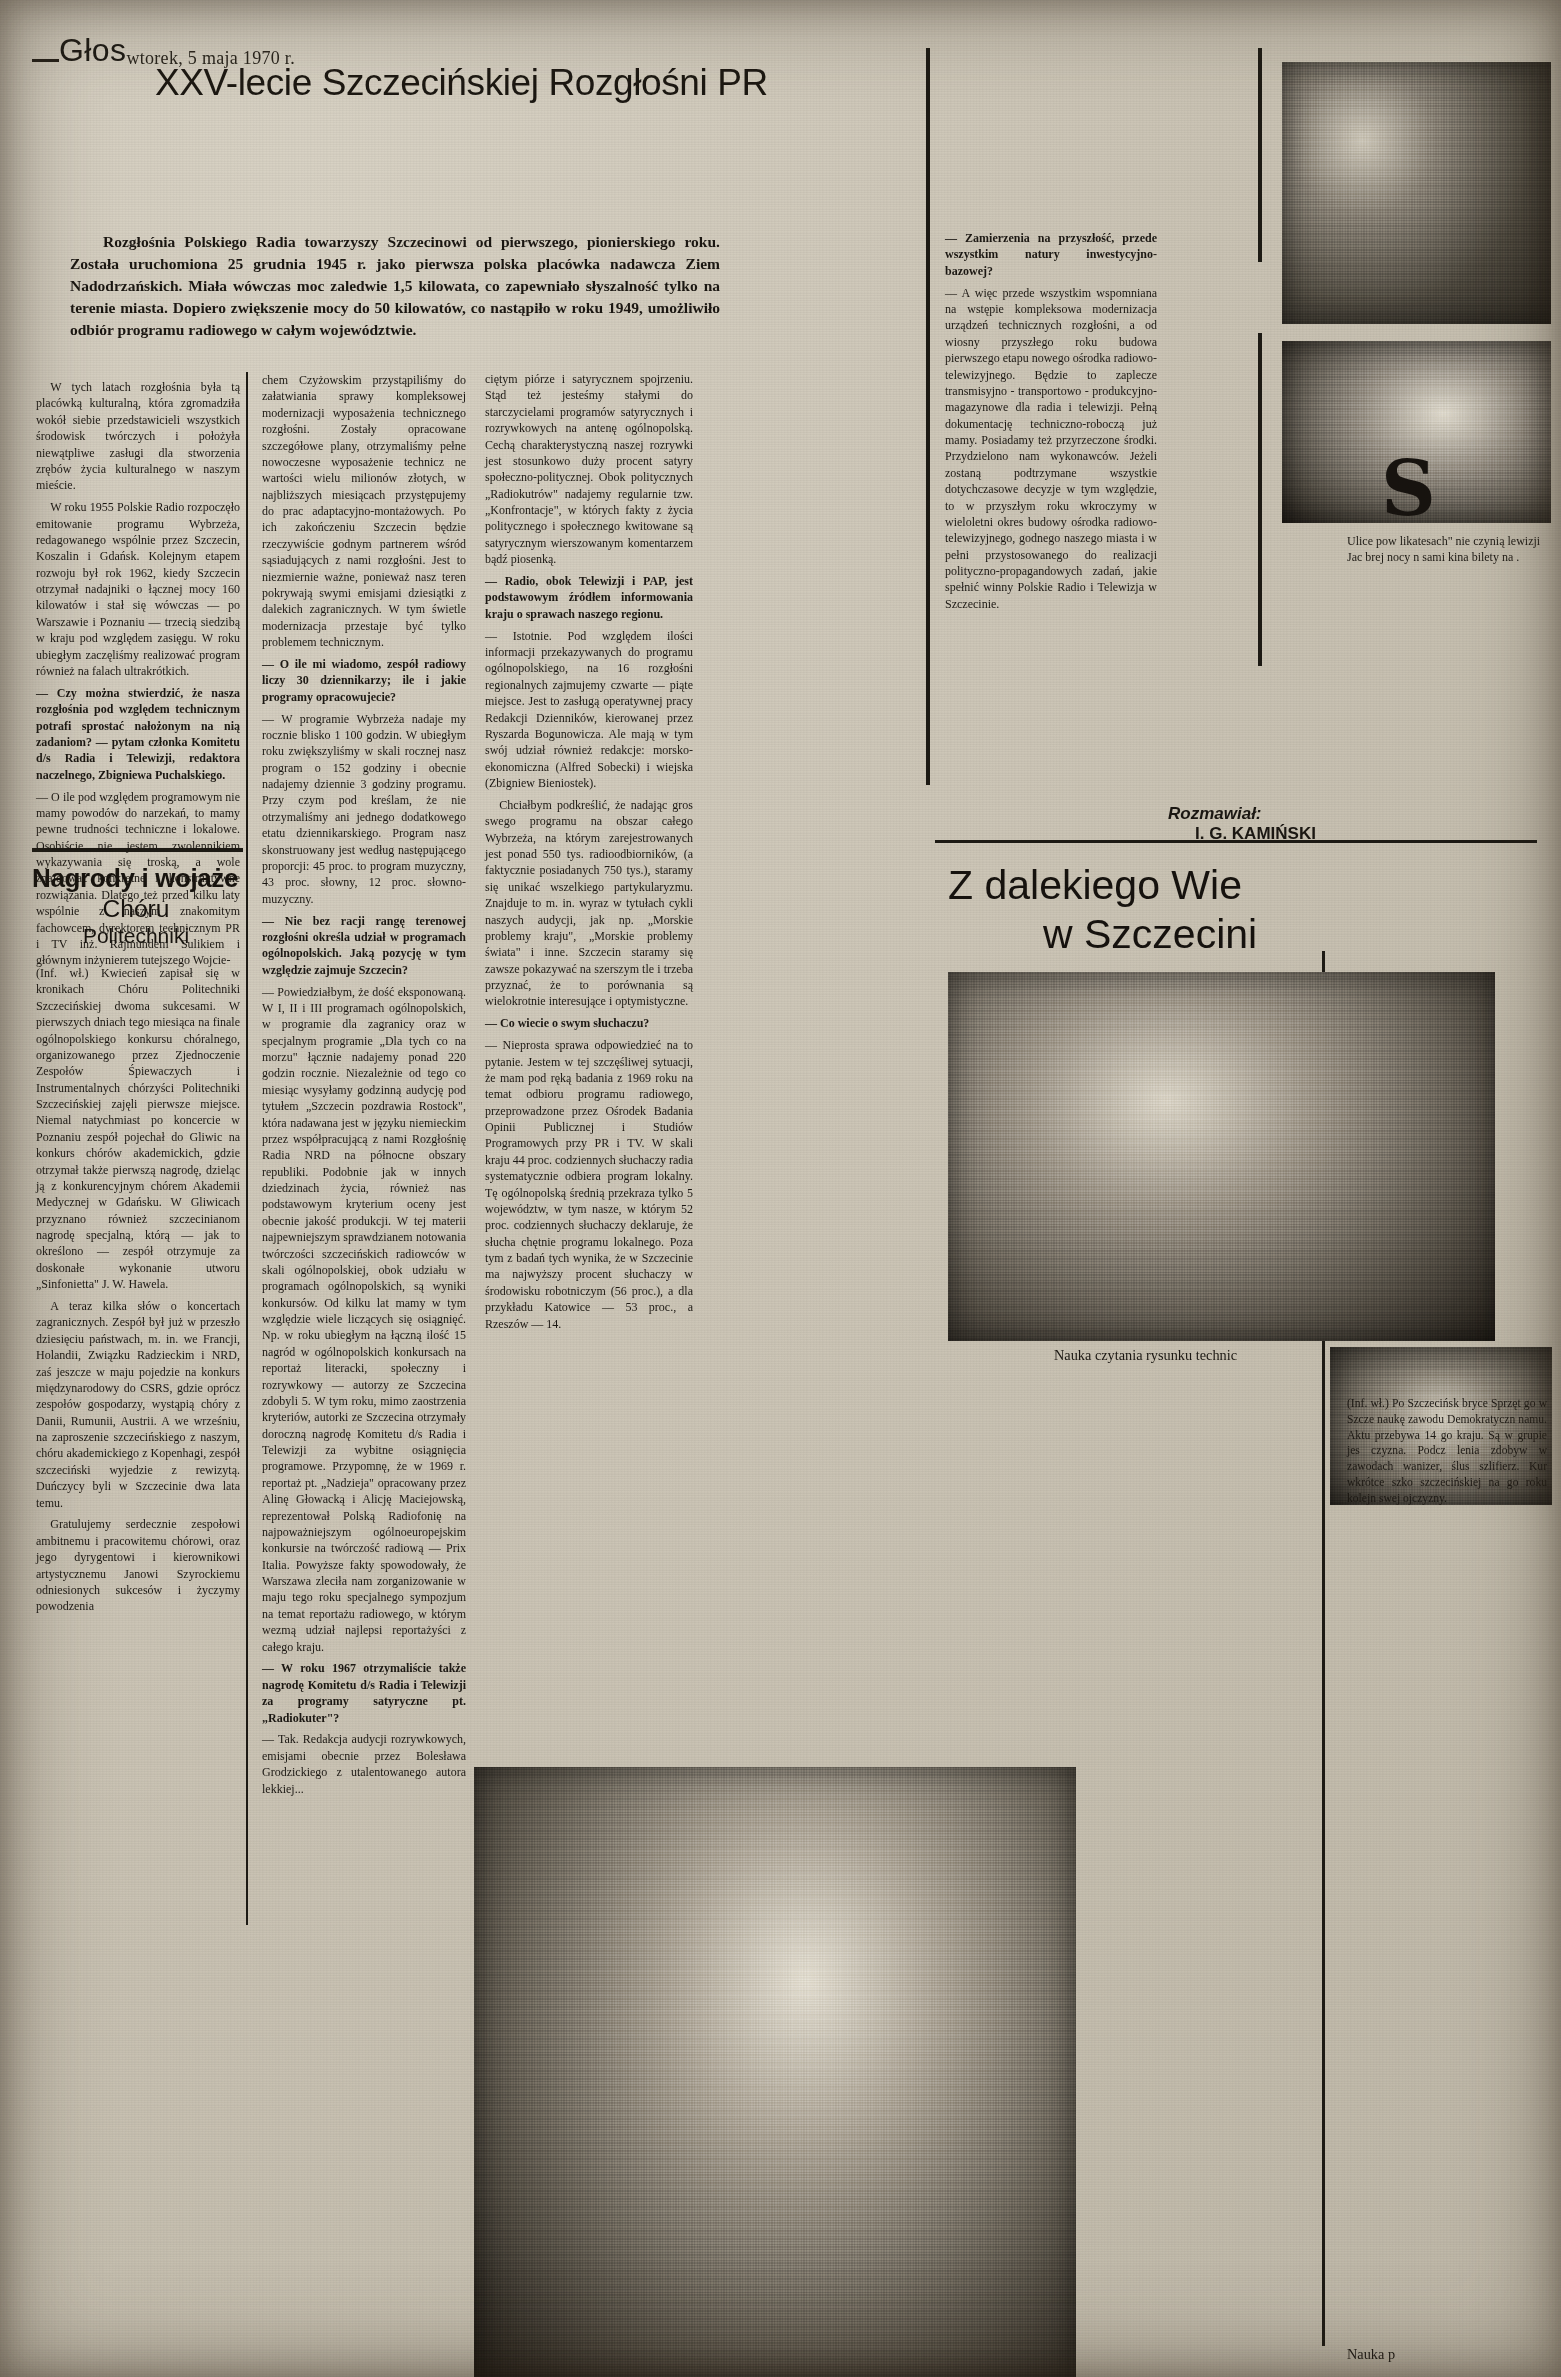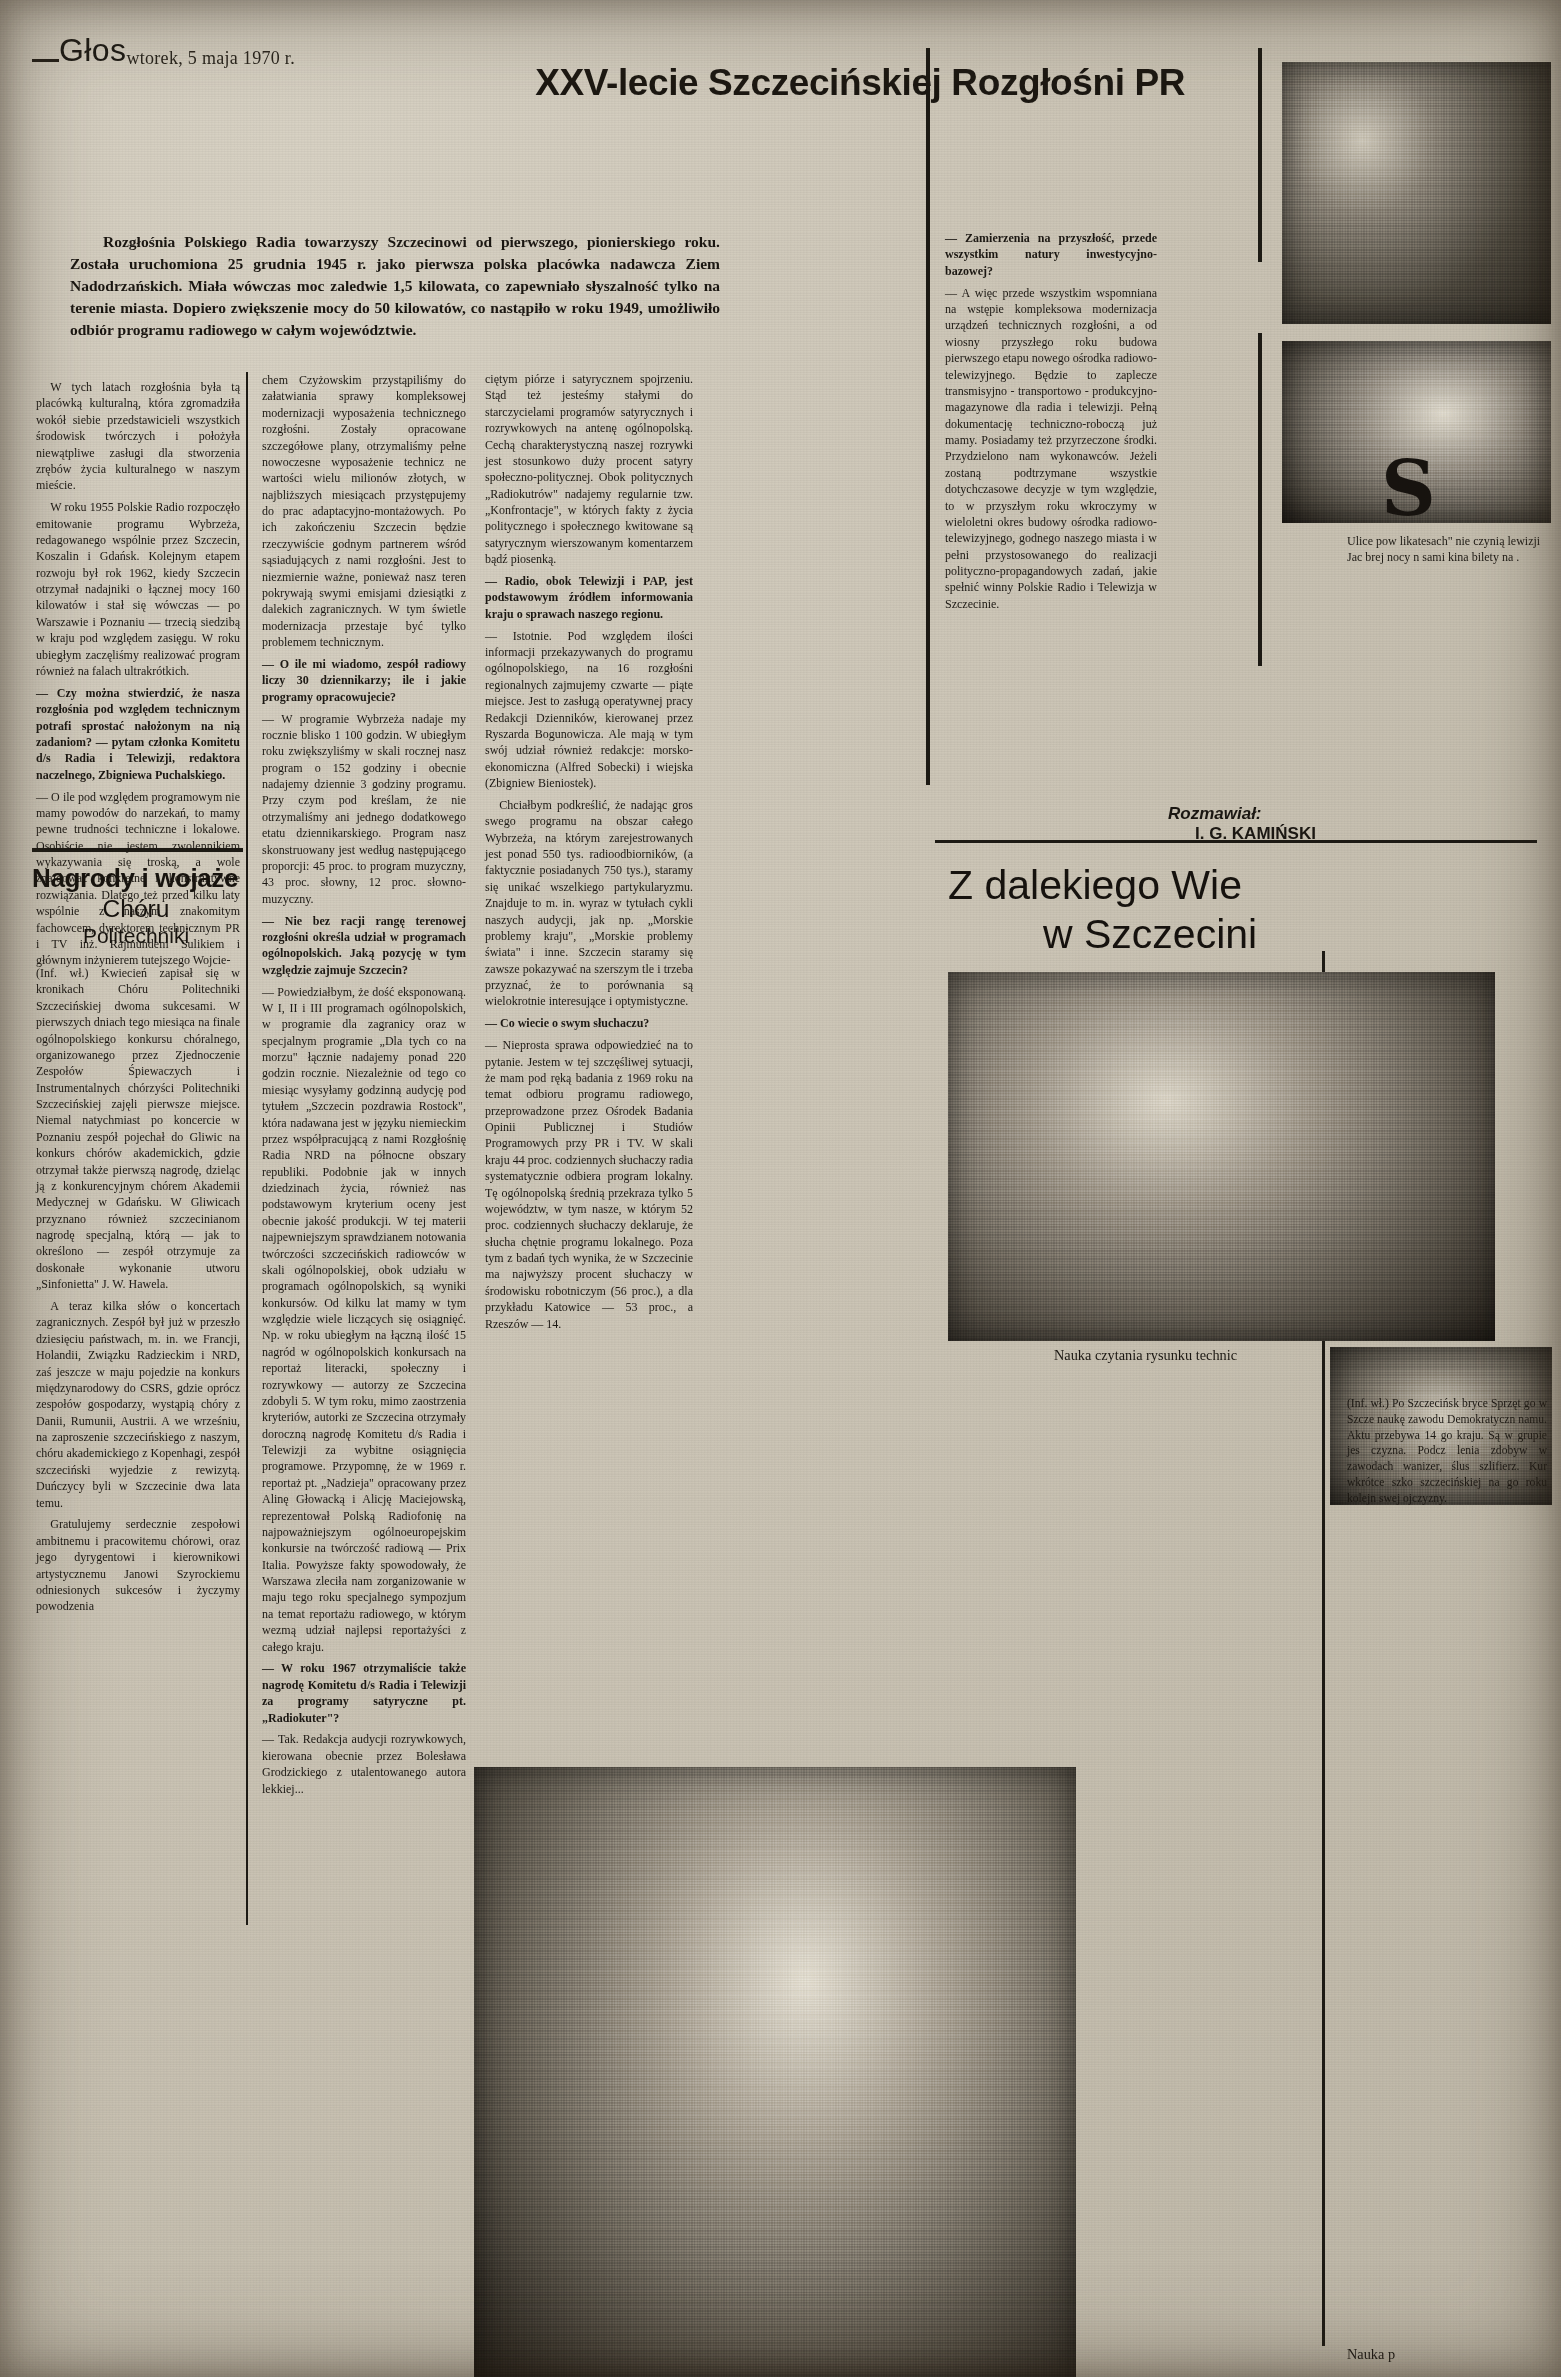--- a/index.html
+++ b/index.html
@@ -47,23 +47,22 @@
   }
   .issue-date{
     font-family:"Liberation Serif", serif;
     font-size:18px;color:#2a251d;letter-spacing:0.3px;
   }
 
   
   .kicker{
     position:absolute;left:155px;top:62px;width:1030px;
     font-family:"Liberation Sans", sans-serif;
-    font-size:37px;font-weight:700;color:#1c1812;
+    font-size:37px;font-weight:400;color:#1c1812;
     letter-spacing:-0.4px;
-    text-align:right;
   }
   .bigtitle{
     position:absolute;left:62px;top:111px;width:888px;
     font-family:"DejaVu Sans", sans-serif;
     font-size:101px;font-weight:700;color:#161310;
     letter-spacing:1.6px;
     line-height:1.05;
     text-shadow:1.6px 1.6px 0 rgba(0,0,0,.25), -0.8px 0 0 rgba(0,0,0,.18);
     -webkit-text-stroke:1.6px #17130f;
   }
@@ -216,21 +215,21 @@
     <p>— O ile pod względem programowym nie mamy powodów do narzekań, to mamy pewne trudności techniczne i lokalowe. Osobiście nie jestem zwolennikiem wykazywania się troską, a wole znajdować konkretne i konstruktywne rozwiązania. Dlatego też przed kilku laty wspólnie z naszym znakomitym fachowcem, dyrektorem technicznym PR i TV inż. Rajmundem Sulikiem i głównym inżynierem tutejszego Wojcie-</p>
   </div>
 
   <div class="col c2">
     <p>chem Czyżowskim przystąpiliśmy do załatwiania sprawy kompleksowej modernizacji wyposażenia technicznego rozgłośni. Zostały opracowane szczegółowe plany, otrzymaliśmy pełne nowoczesne wyposażenie technicz ne wartości wielu milionów złotych, w najbliższych miesiącach przystępujemy do prac adaptacyjno-montażowych. Po ich zakończeniu Szczecin będzie rzeczywiście godnym partnerem wśród sąsiadujących z nami rozgłośni. Jest to niezmiernie ważne, ponieważ nasz teren pokrywają swymi emisjami dziesiątki z dalekich zagranicznych. W tym świetle modernizacja przestaje być tylko problemem technicznym.</p>
     <p class="q">— O ile mi wiadomo, zespół radiowy liczy 30 dziennikarzy; ile i jakie programy opracowujecie?</p>
     <p>— W programie Wybrzeża nadaje my rocznie blisko 1 100 godzin. W ubiegłym roku zwiększyliśmy w skali rocznej nasz program o 152 godziny i obecnie nadajemy dziennie 3 godziny programu. Przy czym pod kreślam, że nie otrzymaliśmy ani jednego dodatkowego etatu dziennikarskiego. Program nasz skonstruowany jest według następującego proporcji: 45 proc. to program muzyczny, 43 proc. słowny, 12 proc. słowno-muzyczny.</p>
     <p class="q">— Nie bez racji rangę terenowej rozgłośni określa udział w programach ogólnopolskich. Jaką pozycję w tym względzie zajmuje Szczecin?</p>
     <p>— Powiedziałbym, że dość eksponowaną. W I, II i III programach ogólnopolskich, w programie dla zagranicy oraz w specjalnym programie „Dla tych co na morzu" łącznie nadajemy ponad 220 godzin rocznie. Niezależnie od tego co miesiąc wysyłamy godzinną audycję pod tytułem „Szczecin pozdrawia Rostock", która nadawana jest w języku niemieckim przez współpracującą z nami Rozgłośnię Radia NRD na północne obszary republiki. Podobnie jak w innych dziedzinach życia, również nas podstawowym kryterium oceny jest obecnie jakość produkcji. W tej materii najpewniejszym sprawdzianem notowania twórczości szczecińskich radiowców w skali ogólnopolskiej, obok udziału w programach ogólnopolskich, są wyniki konkursów. Od kilku lat mamy w tym względzie wiele liczących się osiągnięć. Np. w roku ubiegłym na łączną ilość 15 nagród w ogólnopolskich konkursach na reportaż literacki, społeczny i rozrywkowy — autorzy ze Szczecina zdobyli 5. W tym roku, mimo zaostrzenia kryteriów, autorki ze Szczecina otrzymały doroczną nagrodę Komitetu d/s Radia i Telewizji za wybitne osiągnięcia programowe. Przypomnę, że w 1969 r. reportaż pt. „Nadzieja" opracowany przez Alinę Głowacką i Alicję Maciejowską, reprezentował Polską Radiofonię na najpoważniejszym ogólnoeuropejskim konkursie na twórczość radiową — Prix Italia. Powyższe fakty spowodowały, że Warszawa zleciła nam zorganizowanie w maju tego roku specjalnego sympozjum na temat reportażu radiowego, w którym wezmą udział najlepsi reportażyści z całego kraju.</p>
     <p class="q">— W roku 1967 otrzymaliście także nagrodę Komitetu d/s Radia i Telewizji za programy satyryczne pt. „Radiokuter"?</p>
-    <p>— Tak. Redakcja audycji rozrywkowych, kierowana obecnie przez Bolesława Grodzickiego z utalentowanego autora lekkiej...</p>
+    <p>— Tak. Redakcja audycji rozrywkowych, emisjami obecnie przez Bolesława Grodzickiego z utalentowanego autora lekkiej...</p>
   </div>
 
   <div class="col c3">
     <p>ciętym piórze i satyrycznem spojrzeniu. Stąd też jesteśmy stałymi do starczycielami programów satyrycznych i rozrywkowych na antenę ogólnopolską. Cechą charakterystyczną naszej rozrywki jest stosunkowo duży procent satyry społeczno-politycznej. Obok politycznych „Radiokutrów" nadajemy regularnie tzw. „Konfrontacje", w których fakty z życia politycznego i społecznego kwitowane są satyrycznym wierszowanym komentarzem bądź piosenką.</p>
     <p class="q">— Radio, obok Telewizji i PAP, jest podstawowym źródłem informowania kraju o sprawach naszego regionu.</p>
     <p>— Istotnie. Pod względem ilości informacji przekazywanych do programu ogólnopolskiego, na 16 rozgłośni regionalnych zajmujemy czwarte — piąte miejsce. Jest to zasługą operatywnej pracy Redakcji Dzienników, kierowanej przez Ryszarda Bogunowicza. Ale mają w tym swój udział również redakcje: morsko-ekonomiczna (Alfred Sobecki) i wiejska (Zbigniew Bieniostek).</p>
     <p class="ind">Chciałbym podkreślić, że nadając gros swego programu na obszar całego Wybrzeża, na którym zarejestrowanych jest ponad 550 tys. radioodbiorników, (a faktycznie posiadanych 750 tys.), staramy się unikać wszelkiego partykularyzmu. Znajduje to m. in. wyraz w tytułach cykli naszych audycji, jak np. „Morskie problemy kraju", „Morskie problemy świata" i inne. Szczecin staramy się zawsze pokazywać na szerszym tle i trzeba przyznać, że to porównania są wielokrotnie interesujące i optymistyczne.</p>
     <p class="q">— Co wiecie o swym słuchaczu?</p>
     <p>— Nieprosta sprawa odpowiedzieć na to pytanie. Jestem w tej szczęśliwej sytuacji, że mam pod ręką badania z 1969 roku na temat odbioru programu radiowego, przeprowadzone przez Ośrodek Badania Opinii Publicznej i Studiów Programowych przy PR i TV. W skali kraju 44 proc. codziennych słuchaczy radia systematycznie odbiera program lokalny. Tę ogólnopolską średnią przekraza tylko 5 województw, w tym nasze, w którym 52 proc. codziennych słuchaczy deklaruje, że słucha chętnie programu lokalnego. Poza tym z badań tych wynika, że w Szczecinie ma najwyższy procent słuchaczy w środowisku robotniczym (56 proc.), a dla przykładu Katowice — 53 proc., a Rzeszów — 14.</p>
   </div>

